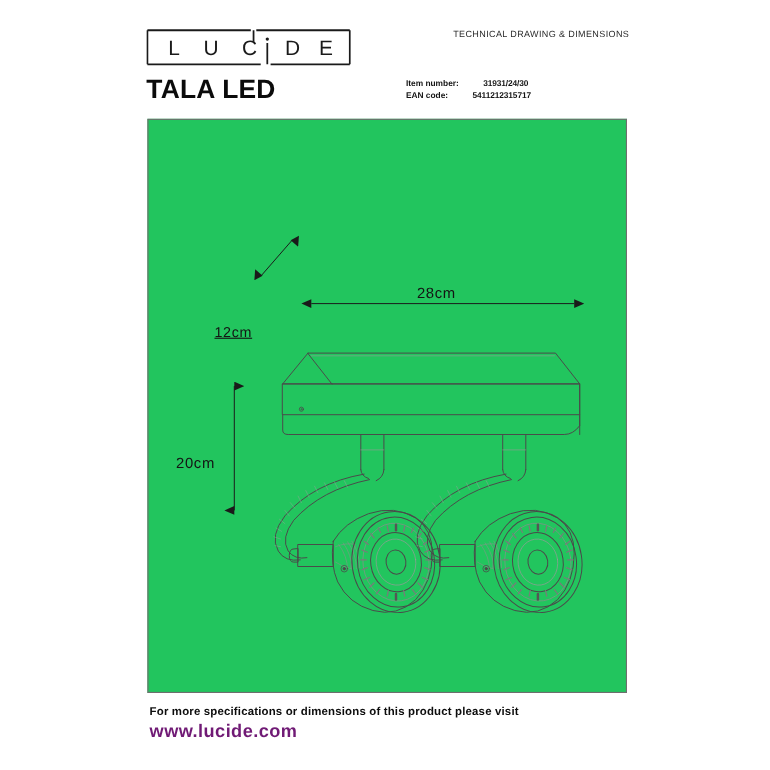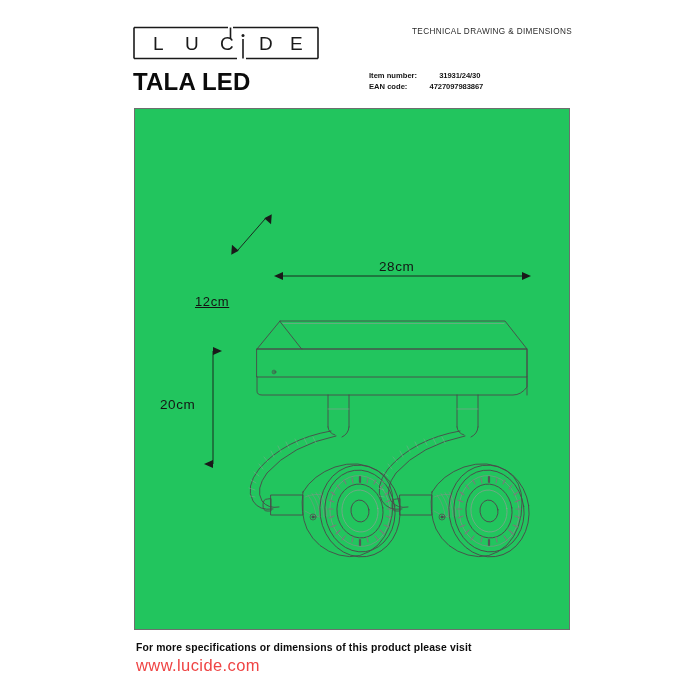--- a/index.html
+++ b/index.html
@@ -88,23 +88,23 @@
     font-weight: bold;
     letter-spacing: 0.15px;
     color: #0d0d0d;
     white-space: nowrap;
   }
   .footer-line2 {
     position: absolute;
     left: 136px;
     top: 656px;
     font-size: 16.5px;
-    font-weight: normal;
+    font-weight: bold;
     letter-spacing: 0.4px;
-    color: #ef4444;
+    color: #701a75;
     white-space: nowrap;
   }
 </style>
 </head>
 <body>
 
 <div class="logo-box">
   <svg class="logo-svg" width="186" height="34" viewBox="0 0 186 34" aria-label="Lucide logo">
 
     <line x1="1" y1="1.5" x2="95" y2="1.5" stroke="#1a1a1a" stroke-width="1.6"></line>
@@ -137,21 +137,21 @@
 
 <div class="product-title">TALA LED</div>
 
 <div class="codes">
   <div>
     <span class="lbl">Item number:</span>
     <span class="val">31931/24/30</span>
   </div>
   <div>
     <span class="lbl">EAN code:</span>
-    <span class="val">4727097983867</span>
+    <span class="val">5411212315717</span>
   </div>
 </div>
 
 <div class="frame">
   <svg class="drawing-svg" width="434" height="520" viewBox="0 0 434 520">
     <defs>
       <marker id="arrL" markerWidth="10" markerHeight="8" refX="9" refY="4" orient="auto" markerUnits="userSpaceOnUse">
         <path d="M9,0 L9,8 L0,4 Z" fill="#1a1a1a"></path>
       </marker>
       <marker id="arrR" markerWidth="10" markerHeight="8" refX="1" refY="4" orient="auto" markerUnits="userSpaceOnUse">
@@ -349,18 +349,18 @@
 
     <g>
       <line x1="78" y1="242" x2="78" y2="355" stroke="#1a1a1a" stroke-width="0.9" marker-start="url(#arrU)" marker-end="url(#arrD)"></line>
     </g>
   </svg>
 
   <div style="position:absolute; left:244px; top:150px; font-size:13.5px; letter-spacing:0.6px; color:#141414;">28cm</div>
 
   <div style="position:absolute; left:60px; top:185px; font-size:13px; letter-spacing:0.6px; color:#141414;text-decoration:underline;">12cm</div>
 
-  <div style="position:absolute; left:25px; top:288px; font-size:13.5px; letter-spacing:0.6px; color:#141414;">20cm</div>
+  <div style="position:absolute; left:25px; top:304px; font-size:13.5px; letter-spacing:0.6px; color:#141414;">20cm</div>
 </div>
 
 <div class="footer-line1">For more specifications or dimensions of this product please visit</div>
 
 <div class="footer-line2">www.lucide.com</div>
 
 </body></html>

